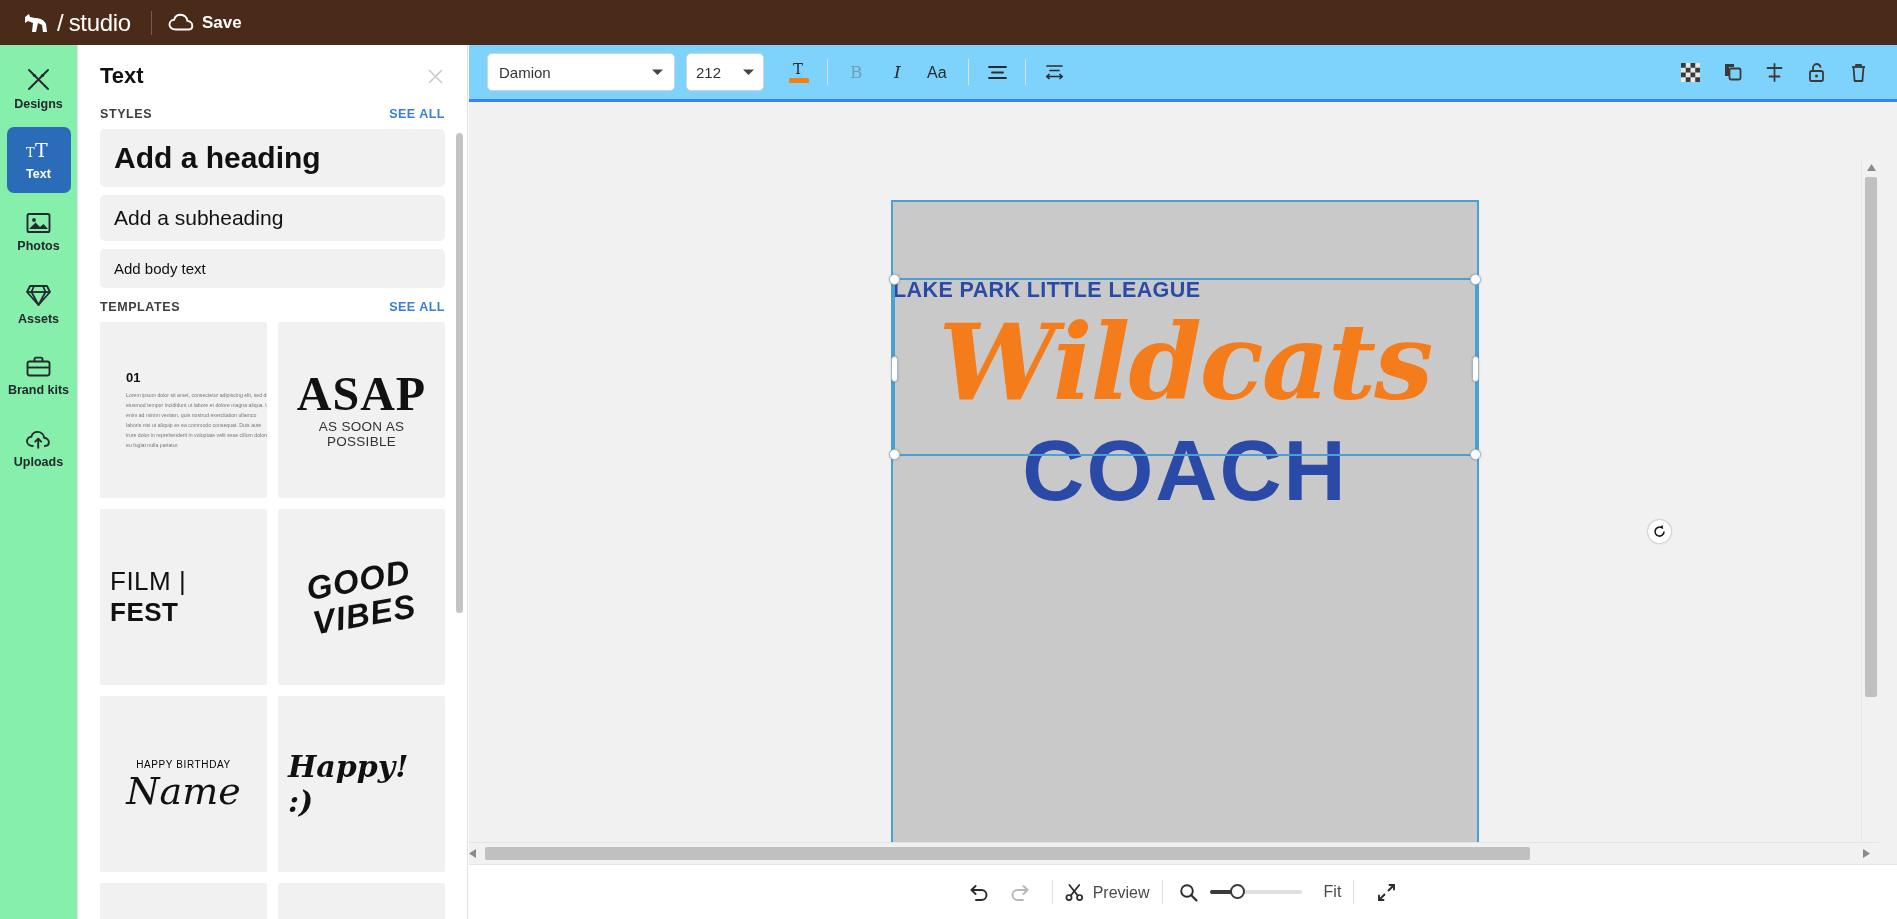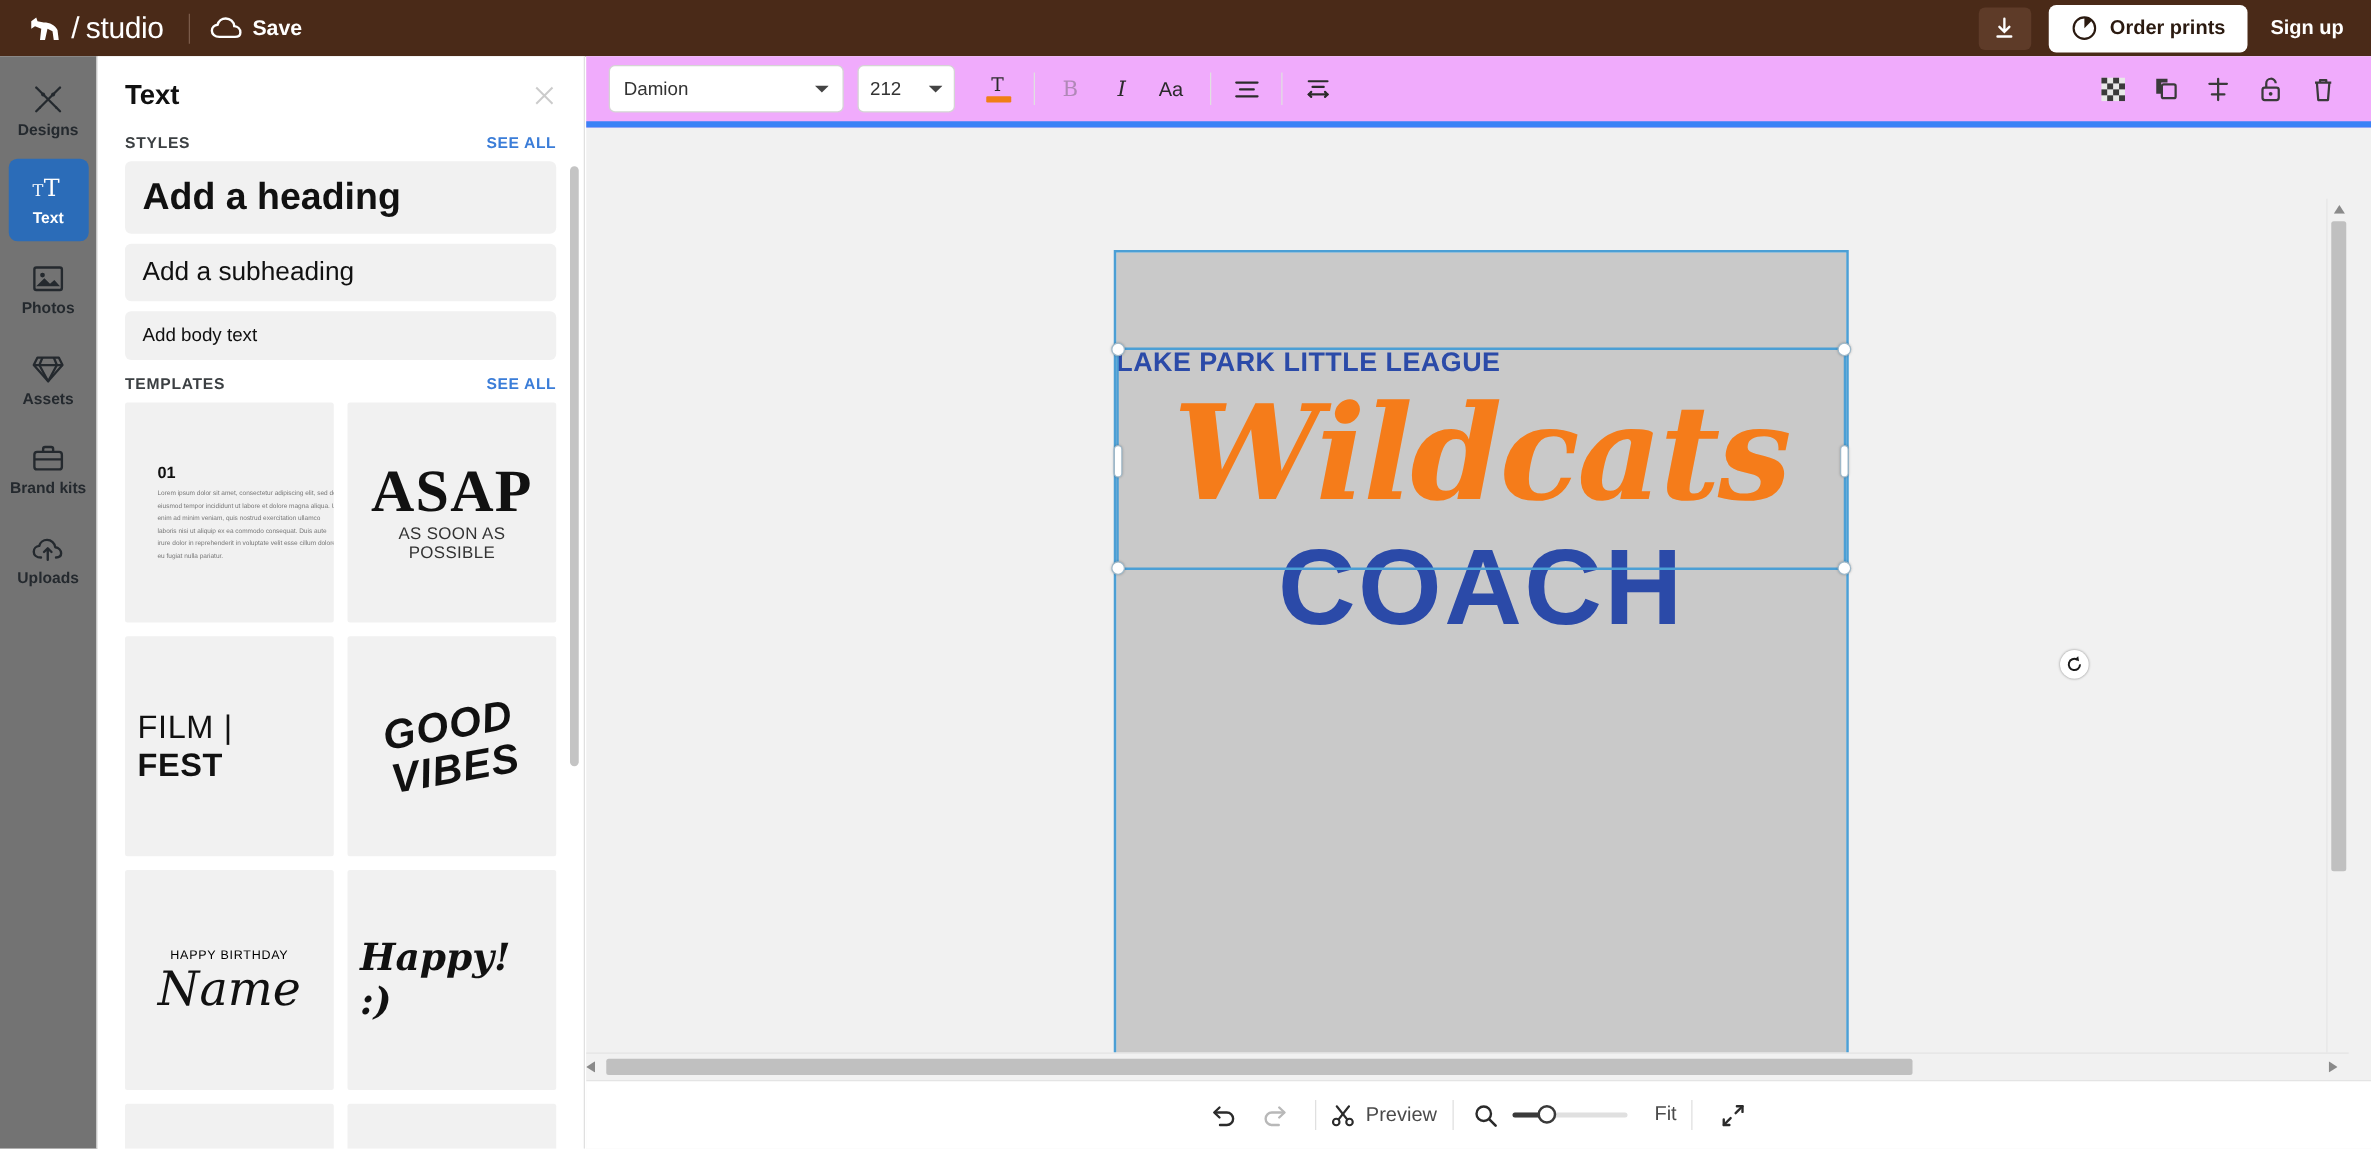--- a/index.html
+++ b/index.html
@@ -31,21 +31,21 @@
   .order-btn {
     background: #fff; border-radius: 6px; height: 38px; padding: 0 18px;
     display: flex; align-items: center; gap: 10px; cursor: pointer;
   }
   .order-label { color: #2b1a10; font-size: 16px; font-weight: 600; }
   .signup { color: #fff; font-size: 16px; font-weight: 600; cursor: pointer; margin-left: 4px; }
 
   
   #rail {
     position: absolute; left: 0; top: 45px; width: 78px; height: 874px;
-    background: #737373; border-right: 1px solid #e4e4e4;
+    background: #86efac; border-right: 1px solid #e4e4e4;
     padding-top: 10px;
   }
   .rail-item {
     width: 64px; margin: 0 auto 6px auto; height: 66px; border-radius: 7px;
     display: flex; flex-direction: column; align-items: center; justify-content: center;
     gap: 5px; cursor: pointer; color: #24292e;
   }
   .rail-item.active { background: #2b6cb8; color: #fff; }
   .rail-label { font-size: 12.5px; font-weight: 600; line-height: 1; }
 
@@ -98,21 +98,21 @@
     background: #c4c4c4; border-radius: 4px; cursor: pointer;
   }
 
   
   #workspace {
     position: absolute; left: 469px; top: 45px; width: 1428px; height: 874px;
     background: #f1f1f1;
   }
   #toolbar {
     position: absolute; left: 0; top: 0; width: 1428px; height: 57px;
-    background: #f0abfc; border-bottom: 5px solid #3b82f6;
+    background: #7dd3fc; border-bottom: 3px solid #3b82f6;
     display: flex; align-items: center; padding: 0 18px;
   }
   .font-select {
     width: 188px; height: 38px; border: 1px solid #d4d4d4; border-radius: 5px;
     display: flex; align-items: center; padding: 0 11px; cursor: pointer; background: #fff;
   }
   .font-name { font-size: 15px; color: #333; flex: 1; }
   .size-select {
     width: 78px; height: 38px; border: 1px solid #d4d4d4; border-radius: 5px;
     display: flex; align-items: center; padding: 0 9px; margin-left: 11px; cursor: pointer; background: #fff;
@@ -212,39 +212,20 @@
     <div class="tb-divider"></div>
     <div class="save-btn">
       <span>
         <svg width="26" height="19" viewBox="0 0 26 19">
           <path fill="none" stroke="#ffffff" stroke-width="1.9" d="M7.5 16.5 C3.9 16.5 1.5 14.3 1.5 11.6 C1.5 9.1 3.5 7 6.1 6.8 C6.8 3.9 9.4 1.8 12.6 1.8 C16.2 1.8 19.1 4.5 19.4 7.9 C22.1 8.2 24.3 10.3 24.3 12.9 C24.3 15.3 22.5 16.5 20 16.5 Z"></path>
         </svg>
       </span>
       <span class="save-label">Save</span>
     </div>
 
-    <div class="tb-right">
-      <div class="dl-btn">
-        <span>
-          <svg width="19" height="19" viewBox="0 0 19 19">
-            <path fill="none" stroke="#ffffff" stroke-width="1.9" stroke-linecap="round" d="M9.5 2 V12 M5.5 8.5 L9.5 12.5 L13.5 8.5 M4 16.2 H15"></path>
-          </svg>
-        </span>
-      </div>
-      <div class="order-btn">
-        <span>
-          <svg width="21" height="21" viewBox="0 0 21 21">
-            <circle cx="10.5" cy="10.5" r="8.6" fill="none" stroke="#2b1a10" stroke-width="1.7"></circle>
-            <path fill="#2b1a10" d="M10.5 10.5 V1.9 A8.6 8.6 0 0 1 16.6 4.4 Z"></path>
-          </svg>
-        </span>
-        <span class="order-label">Order prints</span>
-      </div>
-      <span class="signup">Sign up</span>
-    </div>
   </div>
 
   <div id="rail">
 
     <div class="rail-item">
       <span>
         <svg width="27" height="27" viewBox="0 0 27 27">
           <g fill="none" stroke="currentColor" stroke-width="1.9" stroke-linecap="round">
             <path d="M4 4 L20 20"></path>
               <path d="M23 4 L7 20"></path>

